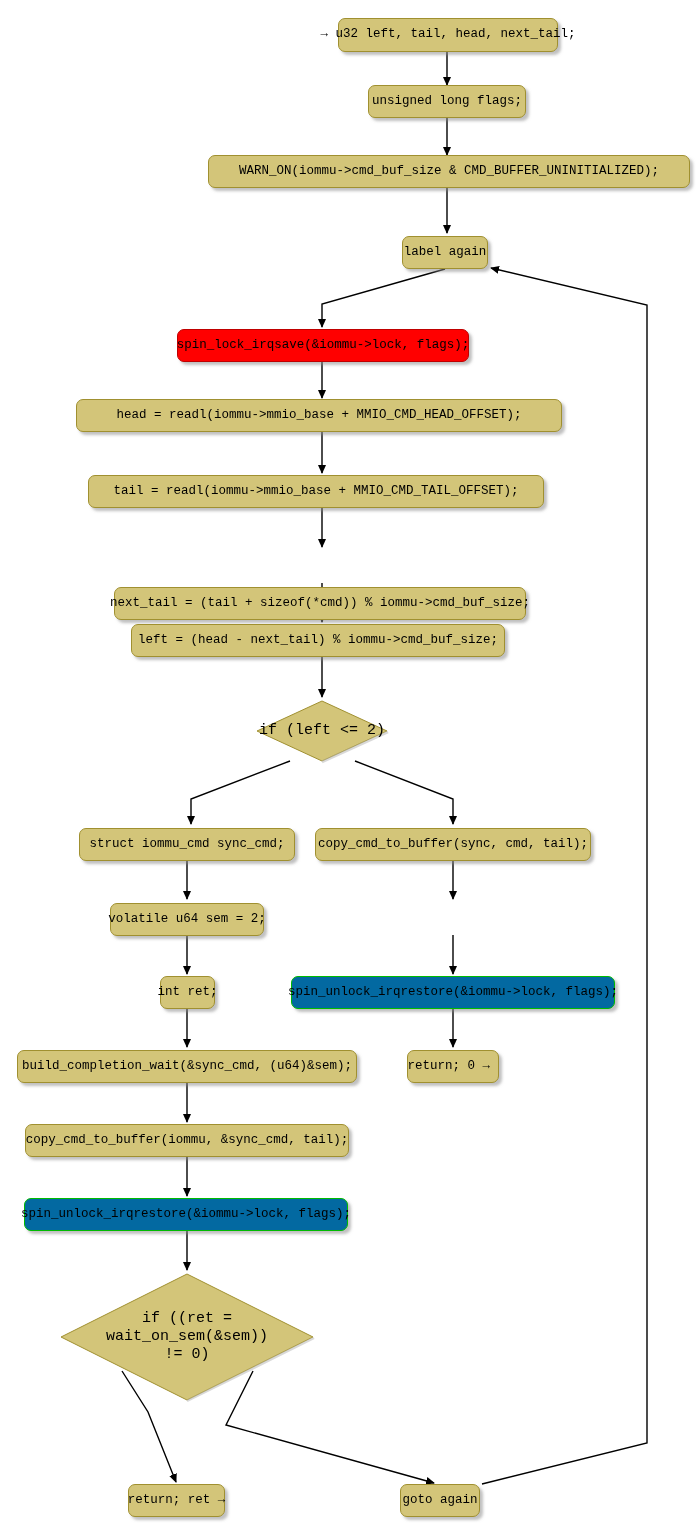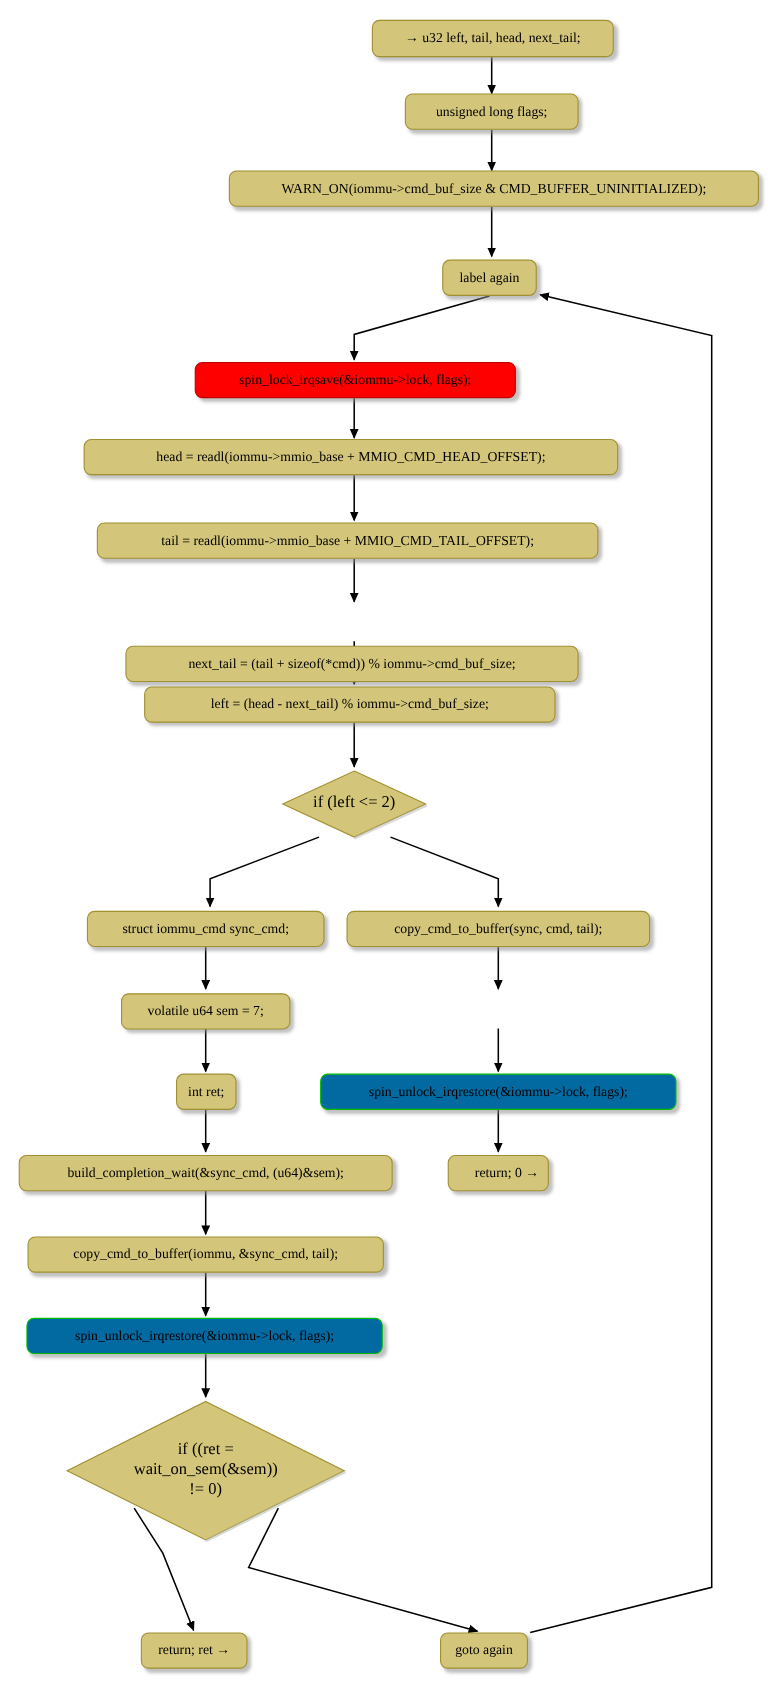--- a/index.html
+++ b/index.html
@@ -6,21 +6,21 @@
     margin: 0;
     padding: 0;
     background: #ffffff;
   }
   #canvas {
     position: relative;
     width: 698px;
     height: 1533px;
     background: #ffffff;
     overflow: hidden;
-    font-family: Liberation Serif, serif;
+    font-family: Liberation Mono, monospace;
   }
   #edges {
     position: absolute;
     left: 0;
     top: 0;
     width: 698px;
     height: 1533px;
     pointer-events: none;
   }
   .node {
@@ -155,21 +155,21 @@
       <path d="M68,64 L134,34" stroke="#b9b9b9" stroke-width="2.5" fill="none" opacity="0.55"></path>
     </svg>
     <div class="diamond-label">if (left &lt;= 2)</div>
   </div>
 
   <div class="node" style="left:79px; top:828px; width:216px; height:33px;">
     <span>struct iommu_cmd sync_cmd;</span>
   </div>
 
   <div class="node" style="left:110px; top:903px; width:154px; height:33px;">
-    <span>volatile u64 sem = 7;</span>
+    <span>volatile u64 sem = 2;</span>
   </div>
 
   <div class="node" style="left:160px; top:976px; width:55px; height:33px;">
     <span>int ret;</span>
   </div>
 
   <div class="node" style="left:17px; top:1050px; width:340px; height:33px;">
     <span>build_completion_wait(&amp;sync_cmd, (u64)&amp;sem);</span>
   </div>
 

